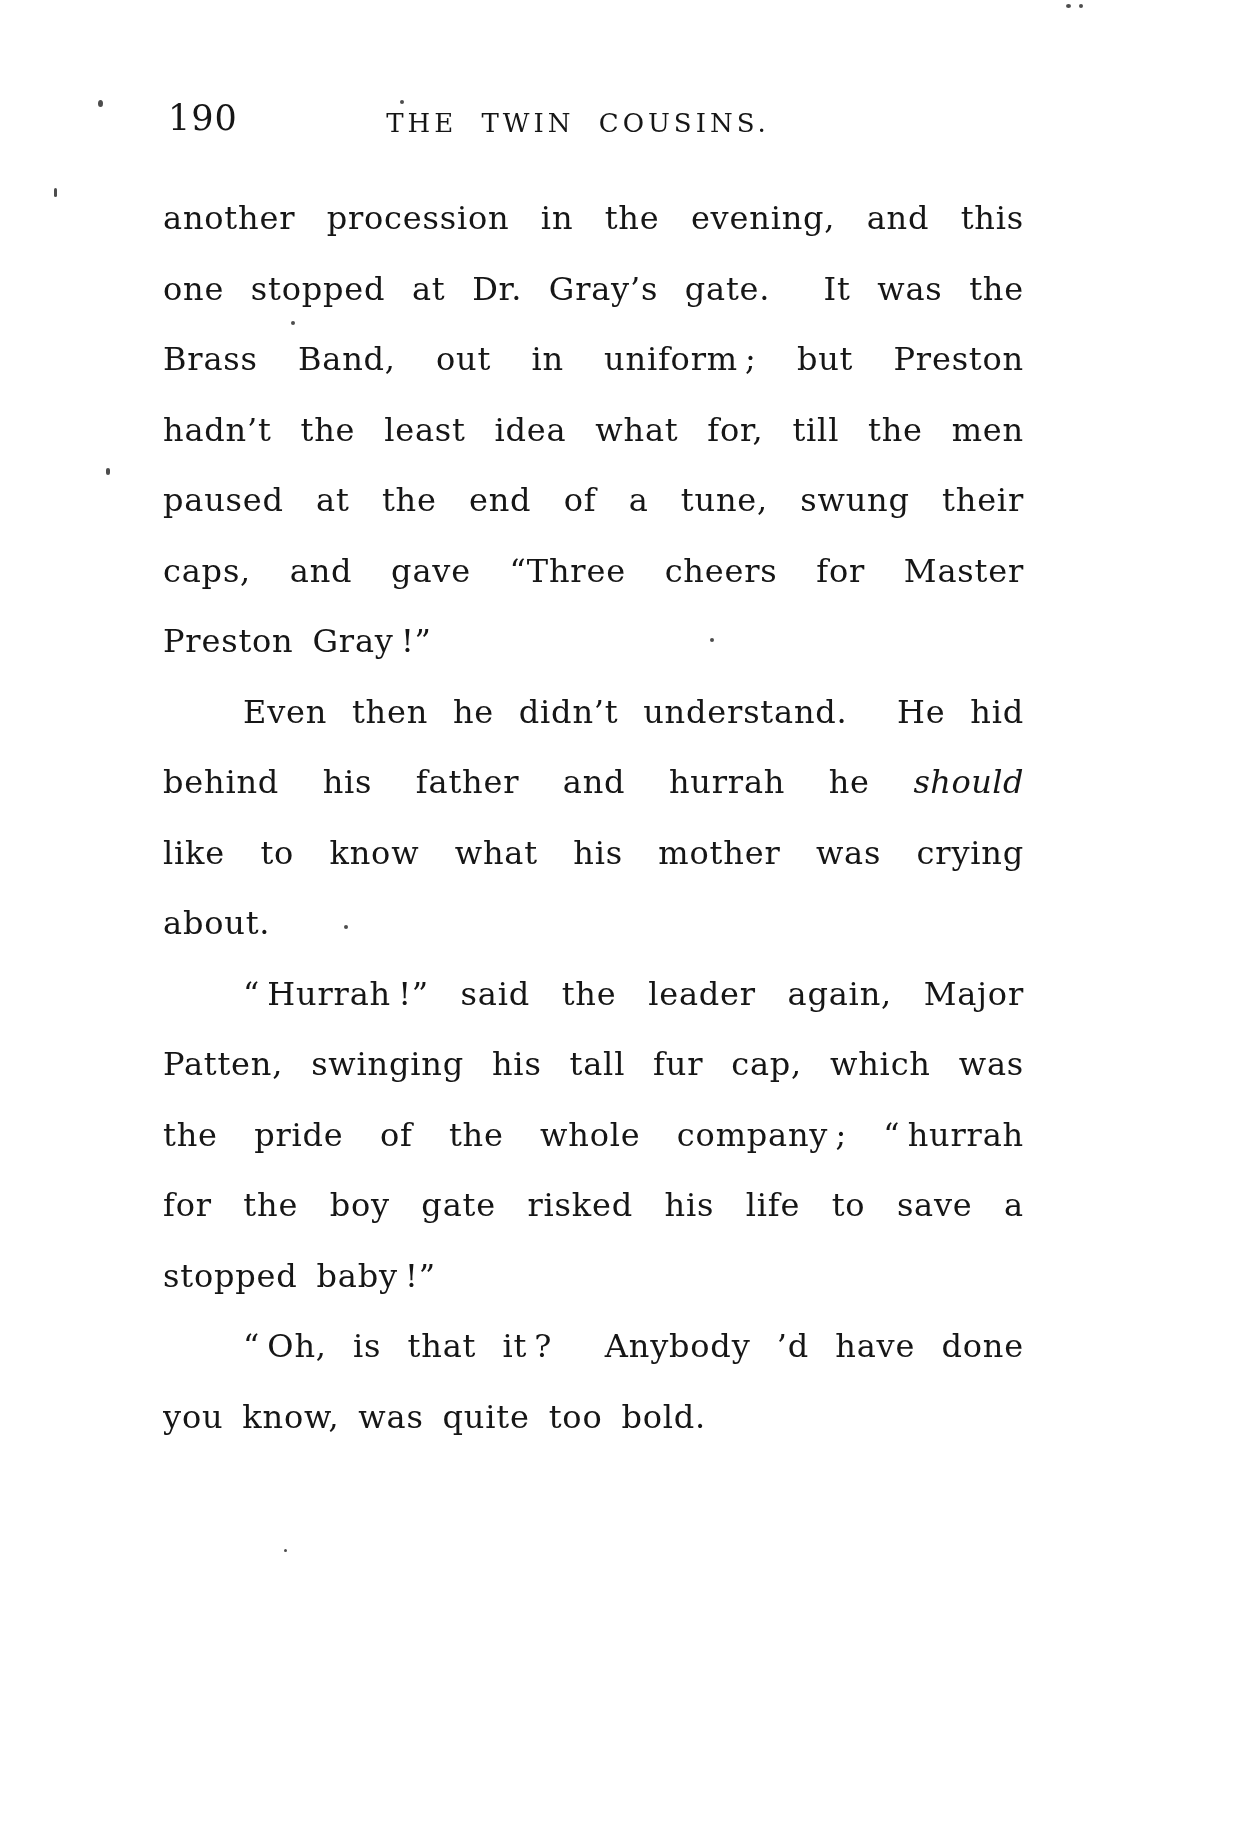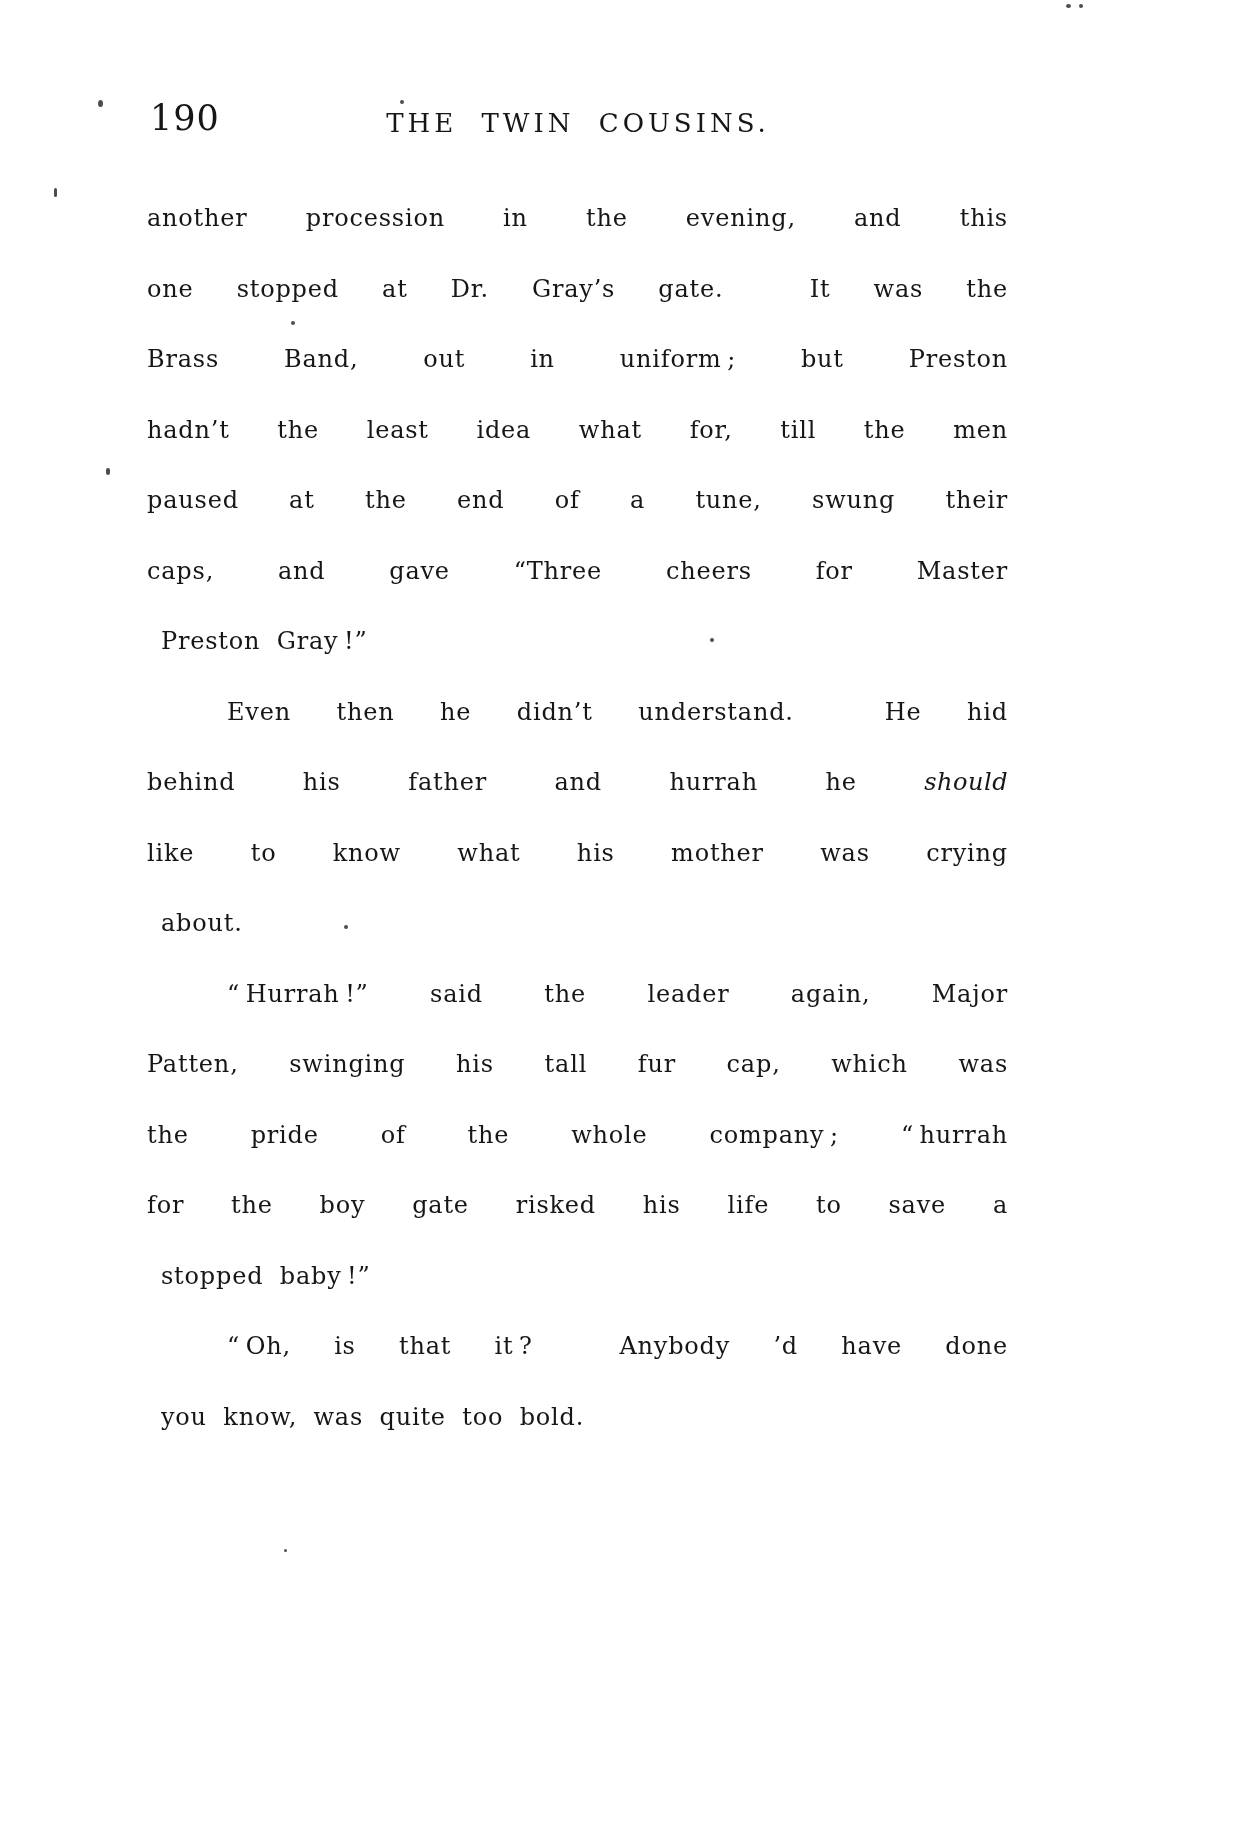--- a/index.html
+++ b/index.html
@@ -12,53 +12,53 @@
     font-family: "DejaVu Serif", "Liberation Serif", serif;
     color: #161616;
   }
   .scan-page {
     position: absolute;
     inset: 0;
     background: #ffffff;
   }
   .page-number {
     position: absolute;
-    left: 150px;
+    left: 168px;
     top: 101px;
     font-size: 35px;
     line-height: 1;
     letter-spacing: 1px;
   }
   .running-head {
     position: absolute;
     left: 578px;
     top: 110px;
     transform: translateX(-50%);
     font-size: 26px;
     line-height: 1;
     letter-spacing: 4px;
     word-spacing: 12px;
     white-space: nowrap;
   }
   .text-block {
     position: absolute;
-    left: 147px;
+    left: 163px;
     top: 183px;
     width: 861px;
-    font-size: 24px;
+    font-size: 32px;
     letter-spacing: 0.8px;
     word-spacing: 8px;
   }
   .line {
     height: 70.5px;
     line-height: 70.5px;
     overflow: hidden;
   }
   .line.j { text-align: justify; text-align-last: justify; }
-  .line.l { text-align: left;    text-align-last: left; margin-left: 14px; }
+  .line.l { text-align: left;    text-align-last: left; }
   .line.ind { text-indent: 80px; }
   .line em { font-style: italic; letter-spacing: 0.5px; }
   .speck {
     position: absolute;
     background: #2e2e2e;
     border-radius: 50%;
     opacity: 0.85;
   }
 </style>
 </head>

